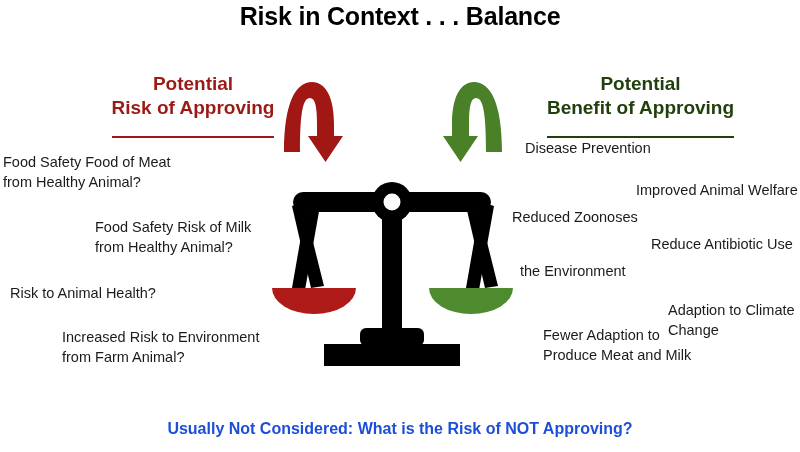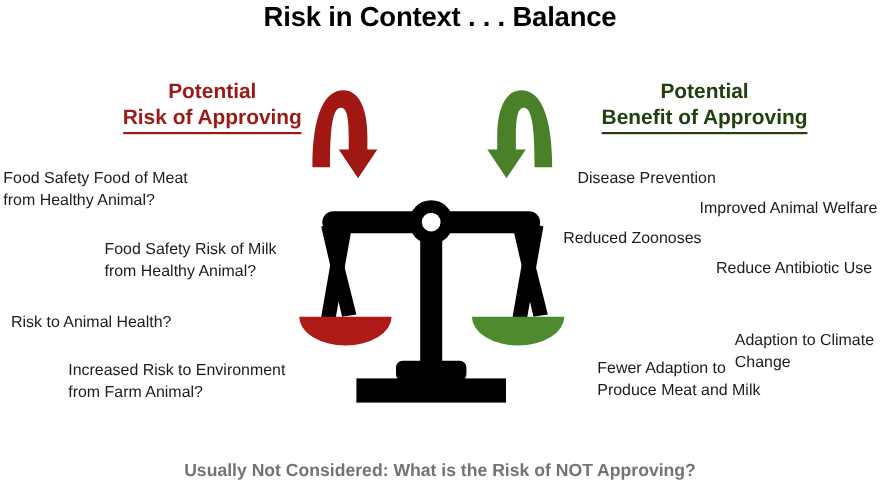--- a/index.html
+++ b/index.html
@@ -38,21 +38,21 @@
     position: absolute;
     text-align: center;
     font-size: 19px;
     font-weight: bold;
     line-height: 24px;
     white-space: nowrap;
   }
   .col-heading .line2 {
     display: inline-block;
     border-bottom: 2px solid currentColor;
-    padding-bottom: 0px;
+    padding-bottom: 16px;
   }
   #heading-risk {
     left: 98px;
     top: 72px;
     width: 190px;
     color: #9C1A16;
   }
   #heading-benefit {
     left: 528px;
     top: 72px;
@@ -79,21 +79,21 @@
   .left-col .ln  { text-align: left; }
   .right-col .ln { text-align: left; }
 
   
   #risk-0 { left: 3px;   top: 152px; }
   #risk-1 { left: 95px;  top: 217px; }
   #risk-2 { left: 10px;  top: 283px; }
   #risk-3 { left: 62px;  top: 327px; }
 
   
-  #ben-0 { left: 525px; top: 152px; }
+  #ben-0 { left: 525px; top: 138px; }
   #ben-1 { left: 636px; top: 180px; }
   #ben-2 { left: 512px; top: 207px; }
   #ben-3 { left: 651px; top: 234px; }
   #ben-4 { left: 520px; top: 261px; }
   #ben-5 { left: 668px; top: 300px; }
   #ben-6 { left: 543px; top: 325px; }
 
   .ctr { text-align: center; }
 
   
@@ -105,21 +105,21 @@
 
   
   .footer-note {
     position: absolute;
     left: 0;
     top: 420px;
     width: 800px;
     text-align: center;
     font-size: 16px;
     font-weight: bold;
-    color: #737373;
+    color: #1d4ed8;
     white-space: nowrap;
   }
 </style>
 </head>
 <body>
 
 <div id="slide">
 
   <div class="slide-title">Risk in Context . . . Balance</div>
 
@@ -169,20 +169,21 @@
   <div class="item right-col" id="ben-1">
     <span class="ln">Improved Animal Welfare</span>
   </div>
   <div class="item right-col" id="ben-2">
     <span class="ln">Reduced Zoonoses</span>
   </div>
   <div class="item right-col" id="ben-3">
     <span class="ln">Reduce Antibiotic Use</span>
   </div>
   <div class="item right-col" id="ben-4">
+    <span class="ln ctr">the Environment</span>
   </div>
   <div class="item right-col" id="ben-5">
     <span class="ln">Adaption to Climate</span>
     <span class="ln ctr">Change</span>
   </div>
   <div class="item right-col" id="ben-6">
     <span class="ln ctr">Fewer Adaption to</span>
     <span class="ln">Produce Meat and Milk</span>
   </div>
 

